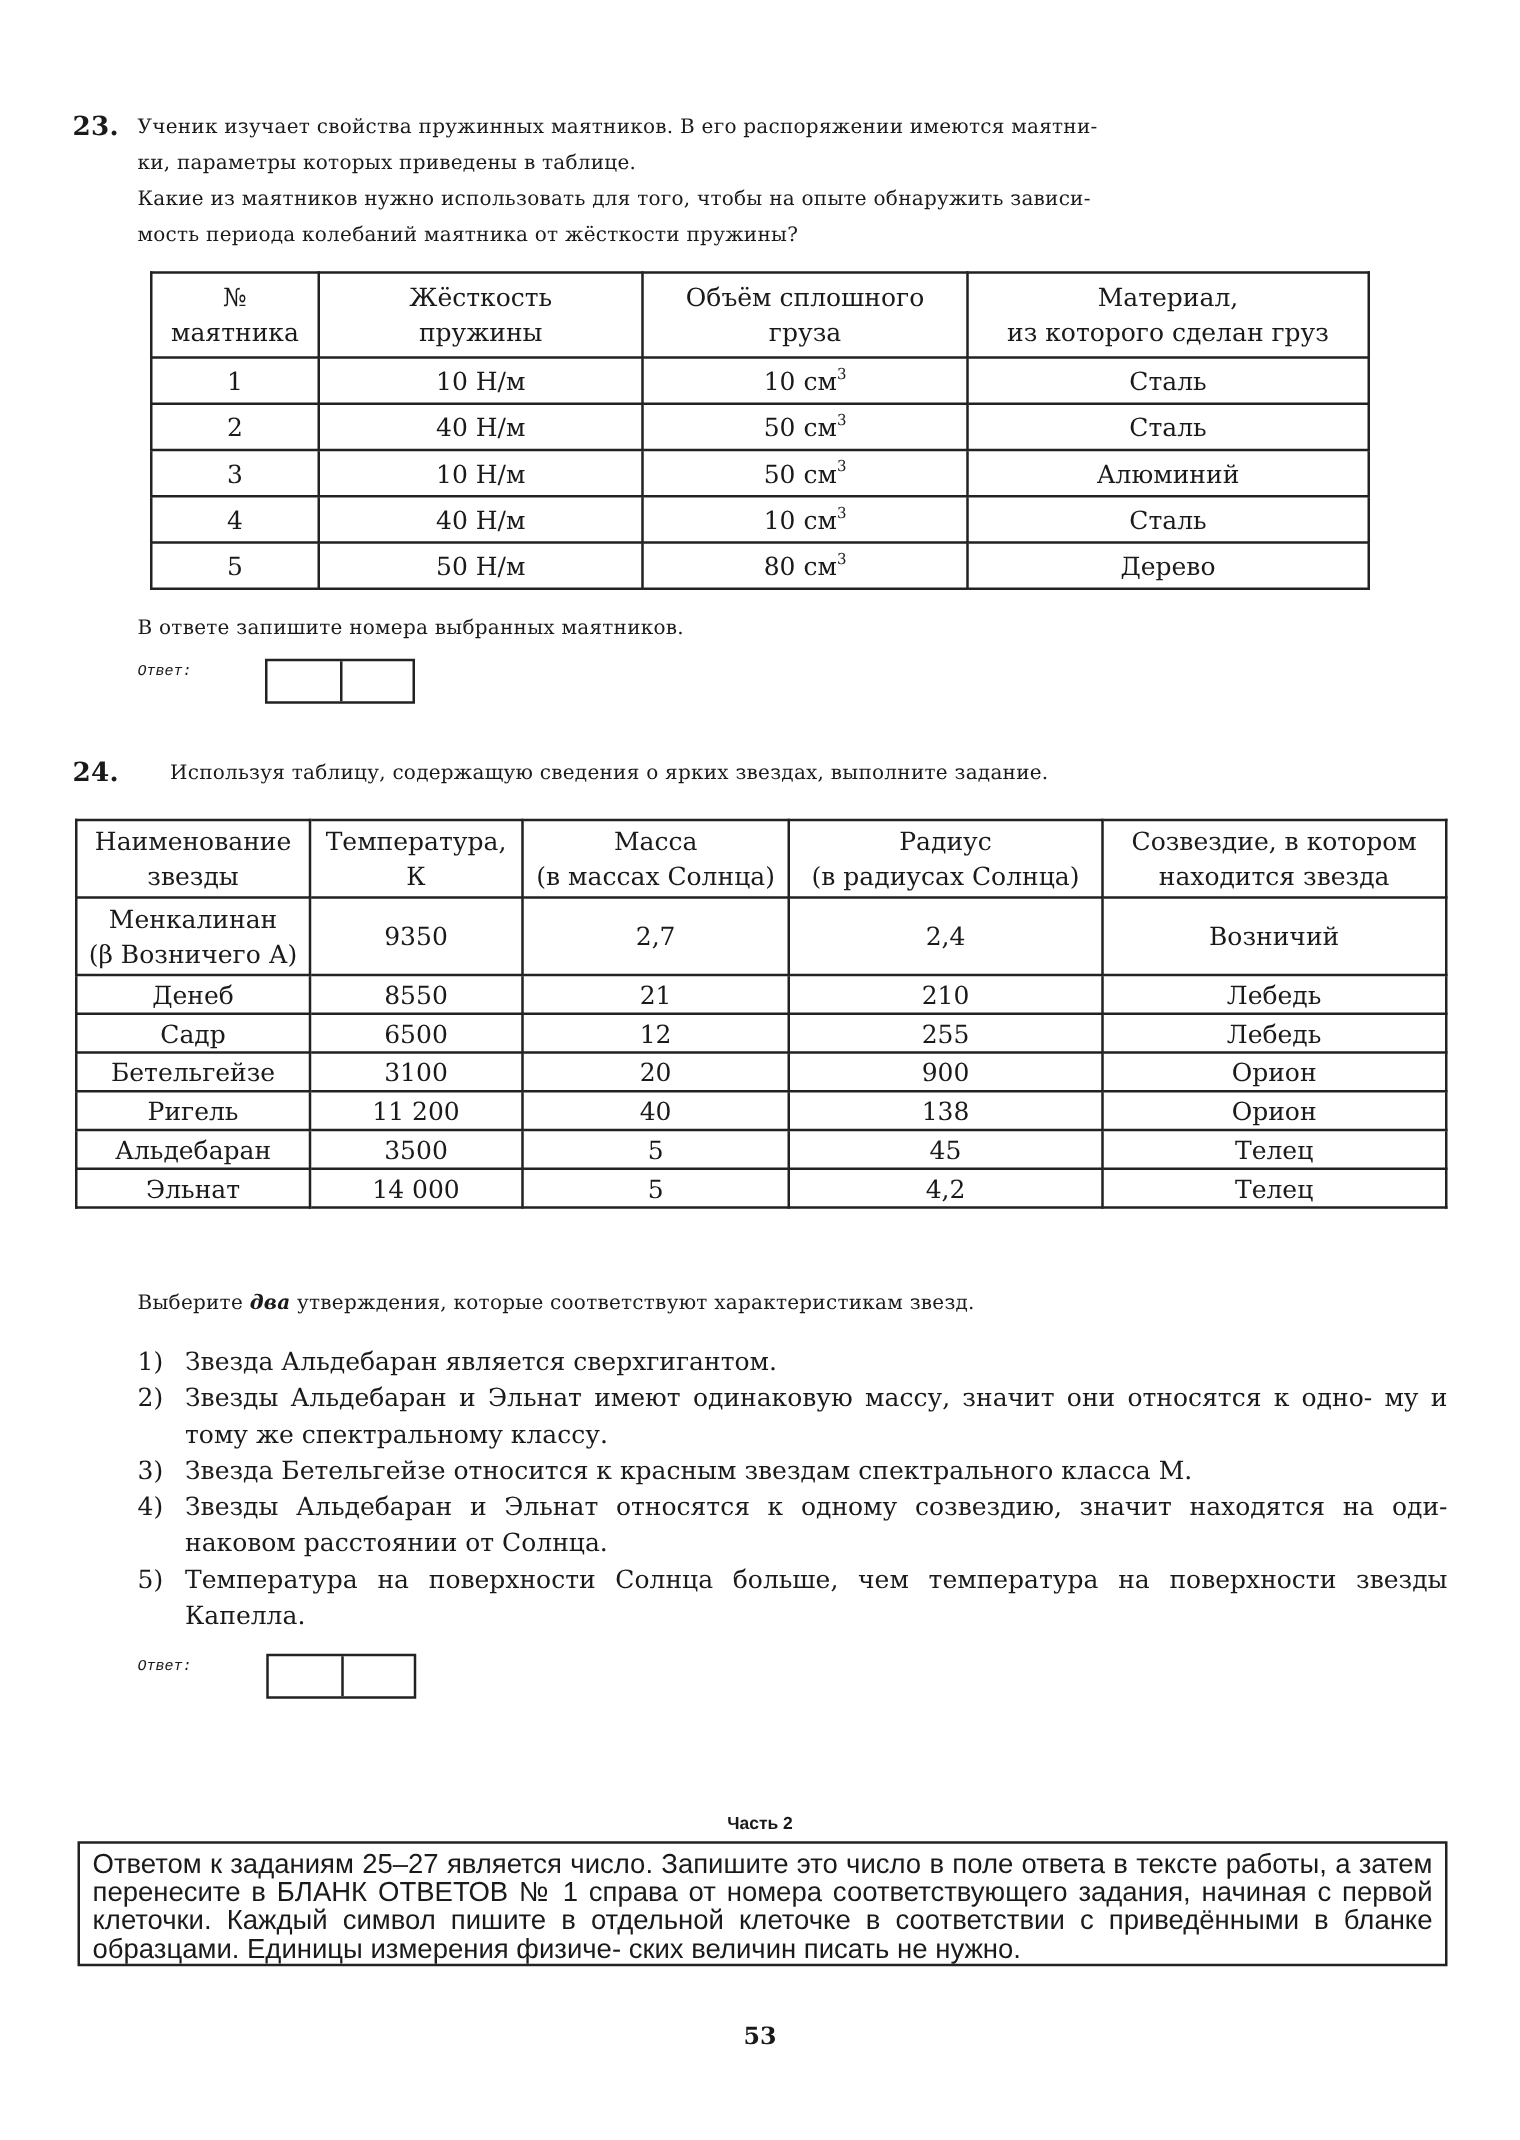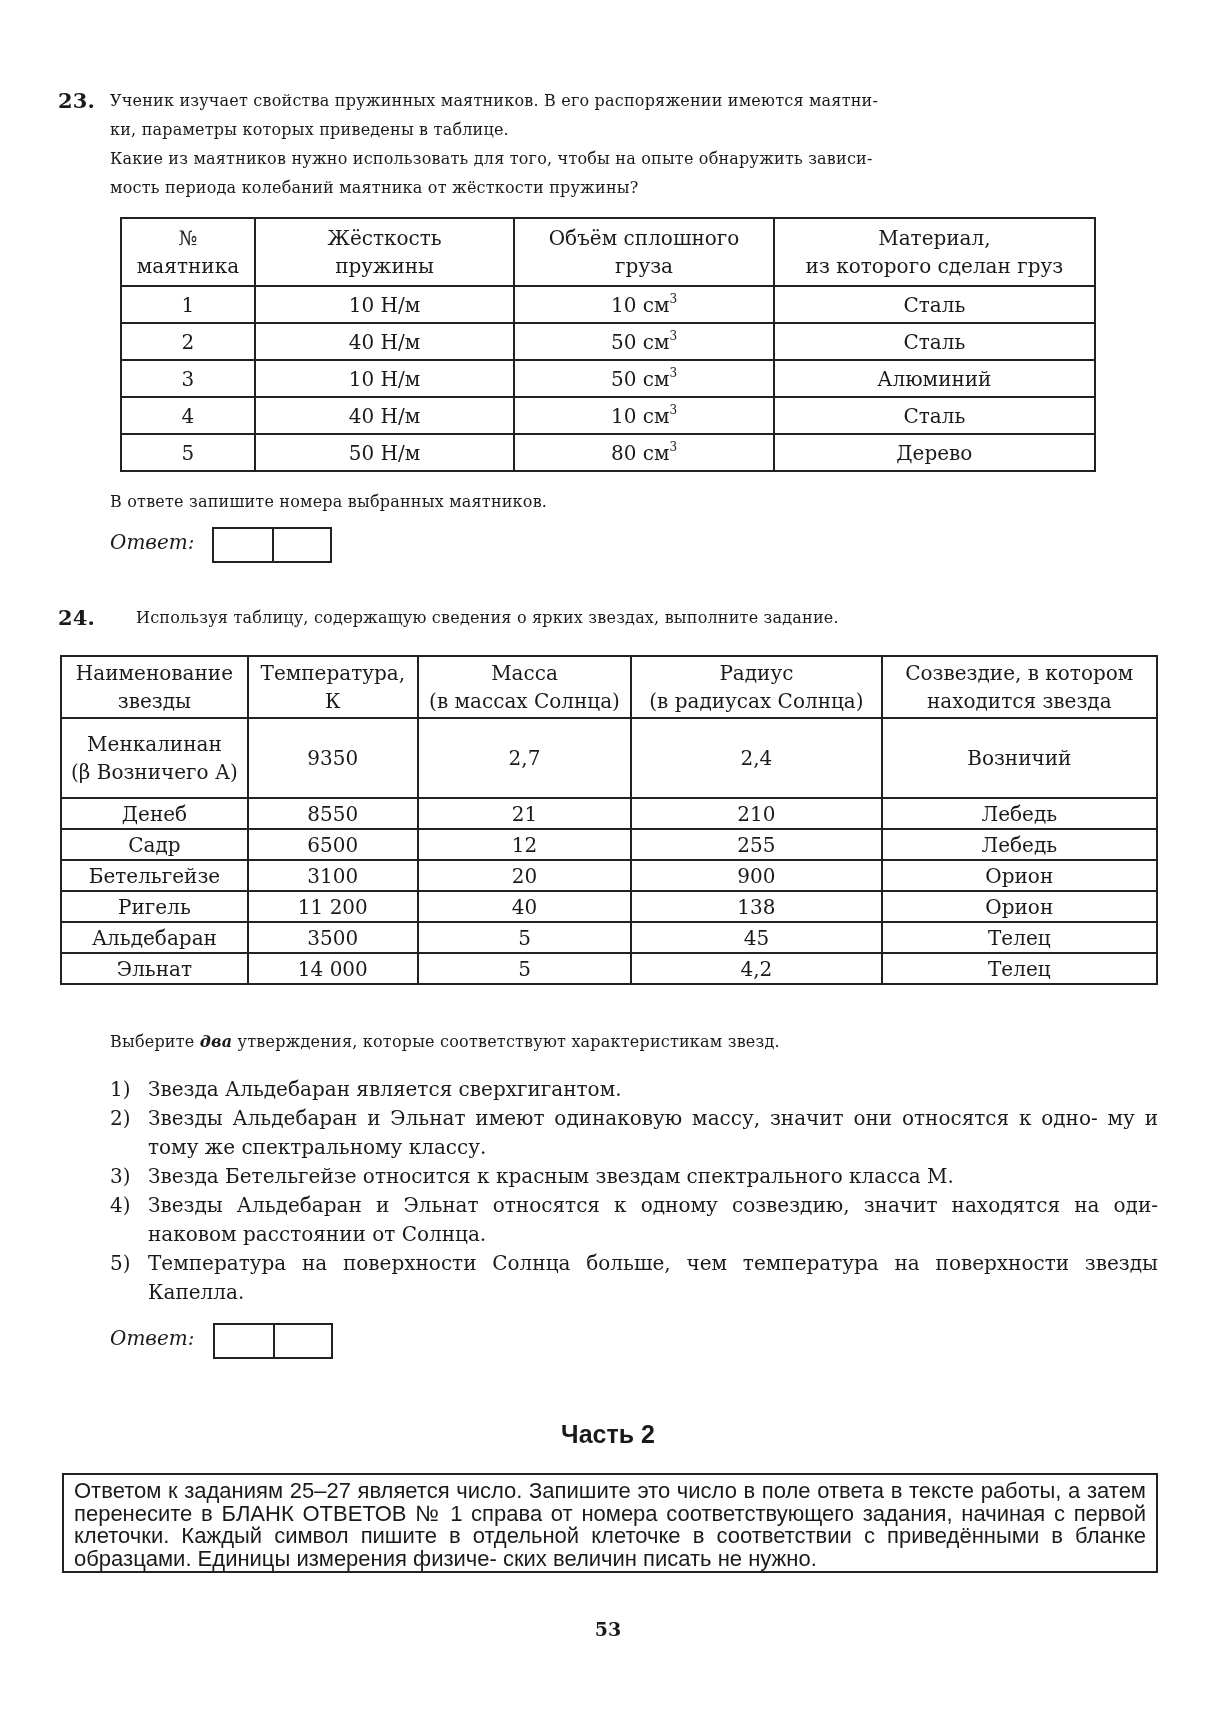--- a/index.html
+++ b/index.html
@@ -9,30 +9,30 @@
     color: #1a1a1a;
   }
   .abs { position: absolute; }
   .p { font-size: 16px; line-height: 29px; letter-spacing: 0.2px; }
   .qnum { font-weight: bold; font-size: 21px; }
 
   table.t { border-collapse: collapse; position: absolute; font-size: 20px; }
   table.t td { border: 2px solid #222; text-align: center; padding: 0; line-height: 28px; }
   table.t sup { font-size: 12px; vertical-align: 9px; line-height: 0; }
 
-  .answer-label { font-style: italic; font-size: 20px; }
+  .answer-label { font-style: italic; font-size: 12px; font-family: Liberation Mono, monospace; }
   .answer-box { position: absolute; display: flex; border: 2px solid #222; height: 32px; }
   .answer-cell { width: 58px; height: 32px; box-sizing: border-box; }
   .answer-cell + .answer-cell { border-left: 2px solid #222; }
 
   .opt { position: absolute; left: 110px; right: 58px; font-size: 20px; line-height: 29px; }
   .opt .n { position: absolute; left: 0; top: 0; }
   .opt .txt { display: block; padding-left: 38px; text-align: justify; }
 
-  .part-title { font-family: "Liberation Sans", "DejaVu Sans", sans-serif; font-weight: bold; font-size: 25px; }
+  .part-title { font-family: "Liberation Sans", "DejaVu Sans", sans-serif; font-weight: bold; font-size: 14px; margin-top: 30px; }
   .notice {
     position: absolute; left: 62px; width: 1096px; top: 1473px; height: 100px;
     border: 2px solid #222; box-sizing: border-box; padding: 5px 10px;
     font-family: "Liberation Sans", "DejaVu Sans", sans-serif; font-size: 22px; line-height: 22.5px;
     text-align: justify;
   }
   .page-num { font-weight: bold; font-size: 19px; font-family: "DejaVu Serif", serif; }
 </style>
 </head>
 <body>
@@ -109,21 +109,21 @@
       <col style="width:276px">
     </colgroup>
   <tbody>
       <tr style="height:62px;">
     <td><span>Наименование</span><br><span>звезды</span></td>
     <td><span>Температура,</span><br><span>К</span></td>
     <td><span>Масса</span><br><span>(в массах Солнца)</span></td>
     <td><span>Радиус</span><br><span>(в радиусах Солнца)</span></td>
     <td><span>Созвездие, в котором</span><br><span>находится звезда</span></td>
   </tr>
-  <tr style="height:80px;">
+  <tr style="height:62px;">
     <td><span>Менкалинан</span><br><span>(β Возничего А)</span></td>
     <td>9350</td>
     <td>2,7</td>
     <td>2,4</td>
     <td>Возничий</td>
   </tr>
   <tr style="height:31px;margin-left:28px;">
     <td>Денеб</td>
     <td>8550</td>
     <td>21</td>

